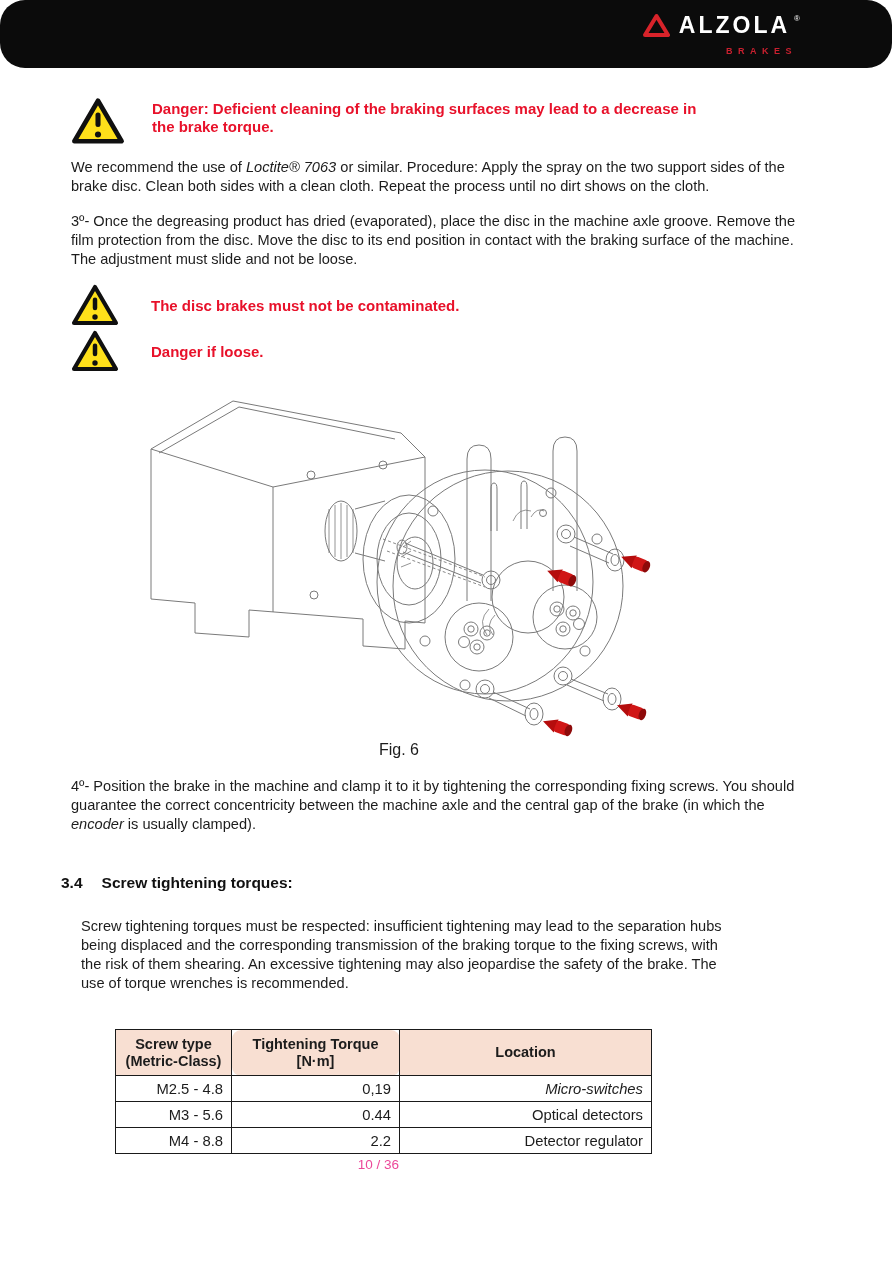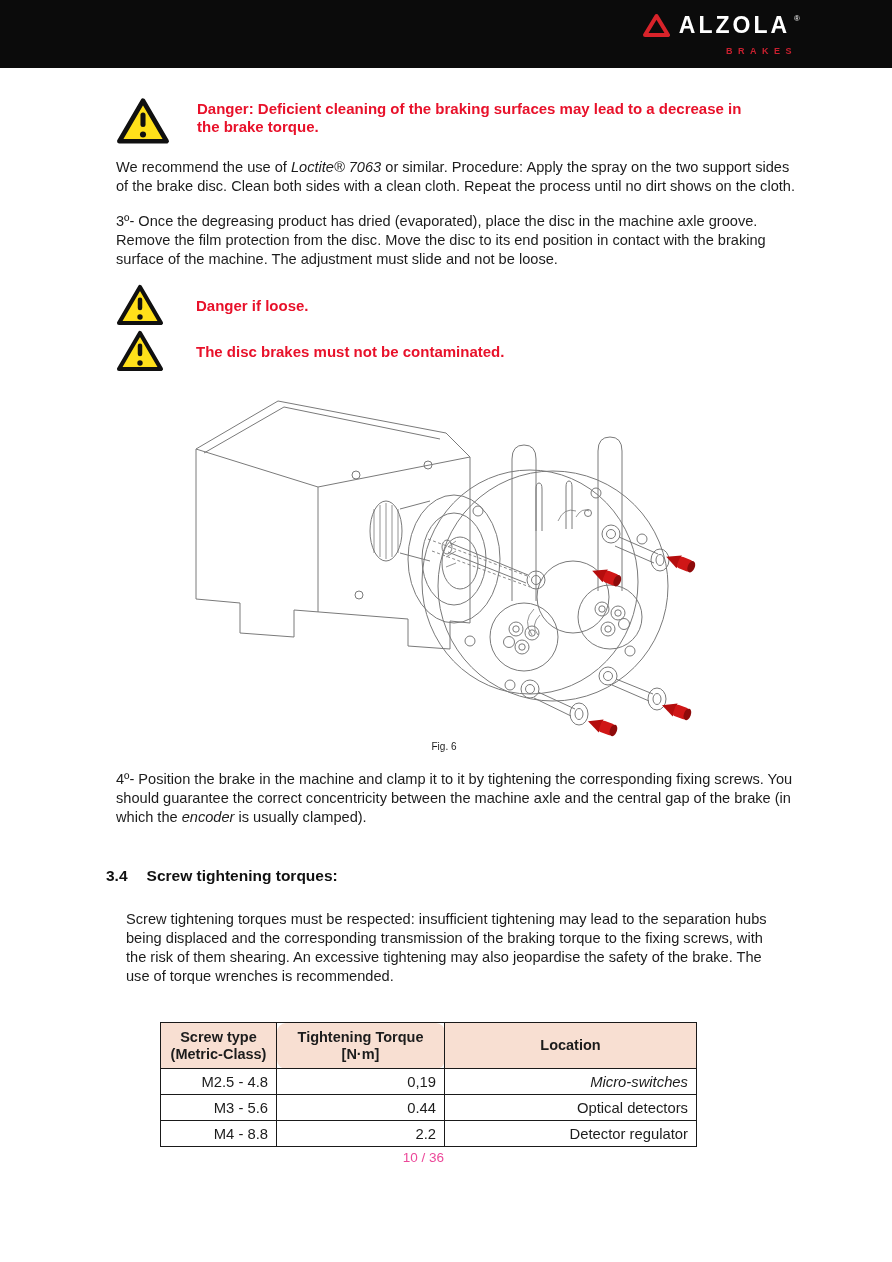--- a/index.html
+++ b/index.html
@@ -2,47 +2,47 @@
 <html><head>
 <meta charset="utf-8">
 <style>
   * { margin:0; padding:0; box-sizing:border-box; }
   body { background:#e9e9e9; font-family:"Liberation Sans", sans-serif; }
   .page { width:892px; height:1262px; background:#ffffff; margin:0 auto; position:relative;
           overflow:hidden; color:#1c1c1c; }
 
   
   .topbar { height:68px; background:#0b0b0b; display:flex; align-items:center;
-            justify-content:flex-end; padding-right:92px; }
+            justify-content:flex-end; padding-right:92px;border-radius:25px; }
   .logo { display:flex; flex-direction:column; align-items:flex-end; }
   .logo-row { display:flex; align-items:center; gap:9px; }
   .brand { color:#ffffff; font-weight:bold; font-size:23px; letter-spacing:3px; line-height:1; }
   .reg { color:#ffffff; font-size:8px; align-self:flex-start; margin-left:-5px; margin-top:1px; }
   .logo-sub { color:#c8202f; font-size:9px; font-weight:bold; letter-spacing:5.5px;
               margin-top:8px; margin-right:3px;padding-left:41px; }
 
-  .content { padding:0 94px 0 116px; }
+  .content { padding:0 94px 0 71px; }
 
   p.body { font-size:14.6px; line-height:19px; color:#1c1c1c; }
   .em { font-style:italic; }
 
   .warn { display:flex; align-items:flex-start; margin-top:28px; }
   .warn-text { color:#e8112a; font-weight:bold; font-size:15px; line-height:17.5px;
                margin-left:27px; padding-top:4px; width:566px; }
   .warn-small { display:flex; align-items:center; margin-top:14px; }
   .warn-small + .warn-small { margin-top:2px; }
   .warn-text2 { color:#e8112a; font-weight:bold; font-size:15px; margin-left:32px; }
 
   .p1 { margin-top:12px; }
   .p2 { margin-top:16px; }
   .p4 { margin-top:18px; }
 
   .figwrap { margin-top:16px; margin-left:62px; width:560px; }
   .fig-svg { display:block; }
-  .figcap { text-align:center; font-size:10px; margin-top:4px; transform:translateX(-14px); }
+  .figcap { text-align:center; font-size:16px; margin-top:4px; transform:translateX(-14px); }
 
   .h34 { margin-top:40px; margin-left:-10px; font-size:15.5px; font-weight:bold;
          color:#111; display:flex; gap:19px; }
   .p5 { margin-top:25px; margin-left:10px; width:652px; }
 
   table.torque { border-collapse:collapse; margin-top:36px; margin-left:44px; }
   table.torque th, table.torque td { border:1.6px solid #1a1a1a; }
   table.torque th { background:#f8dfd2; font-weight:bold; font-size:14.5px;
                     text-align:center; vertical-align:middle; height:46px; line-height:17px;
                     padding:2px 6px; }
@@ -86,30 +86,30 @@
     <p class="body p1"><span>We recommend the use of </span><span class="em">Loctite® 7063</span><span> or similar. Procedure: Apply the spray on the two support sides of the brake disc. Clean both sides with a clean cloth. Repeat the process until no dirt shows on the cloth.</span></p>
 
     <p class="body p2">3º- Once the degreasing product has dried (evaporated), place the disc in the machine axle groove. Remove the film protection from the disc. Move the disc to its end position in contact with the braking surface of the machine. The adjustment must slide and not be loose.</p>
 
     <div class="warn-small">
       <svg width="48" height="44" viewBox="0 0 64 58">
         <path d="M32 5 L60 53 H4 Z" fill="#ffe01a" stroke="#101010" stroke-width="5.5" stroke-linejoin="round"></path>
         <rect x="29" y="19" width="6" height="17" rx="3" fill="#101010"></rect>
         <circle cx="32" cy="45" r="3.6" fill="#101010"></circle>
       </svg>
-      <div class="warn-text2">Danger if loose.</div>
+      <div class="warn-text2">The disc brakes must not be contaminated.</div>
     </div>
 
     <div class="warn-small">
       <svg width="48" height="44" viewBox="0 0 64 58">
         <path d="M32 5 L60 53 H4 Z" fill="#ffe01a" stroke="#101010" stroke-width="5.5" stroke-linejoin="round"></path>
         <rect x="29" y="19" width="6" height="17" rx="3" fill="#101010"></rect>
         <circle cx="32" cy="45" r="3.6" fill="#101010"></circle>
       </svg>
-      <div class="warn-text2">The disc brakes must not be contaminated.</div>
+      <div class="warn-text2">Danger if loose.</div>
     </div>
 
     <figure class="figwrap">
       <svg class="fig-svg" width="560" height="348" viewBox="0 0 560 348">
         <g stroke="#7a7a7a" stroke-width="1" fill="none" stroke-linejoin="round">
 
           <path d="M18 60 L100 12 L268 44 L292 68 L292 234 L272 232 L272 260 L230 257 L230 230 L116 221 L116 248 L62 244 L62 214 L18 210 Z"></path>
           <path d="M26 64 L106 18 L262 50"></path>
           <path d="M18 60 L140 98 L292 68"></path>
           <path d="M140 98 L140 223"></path>

